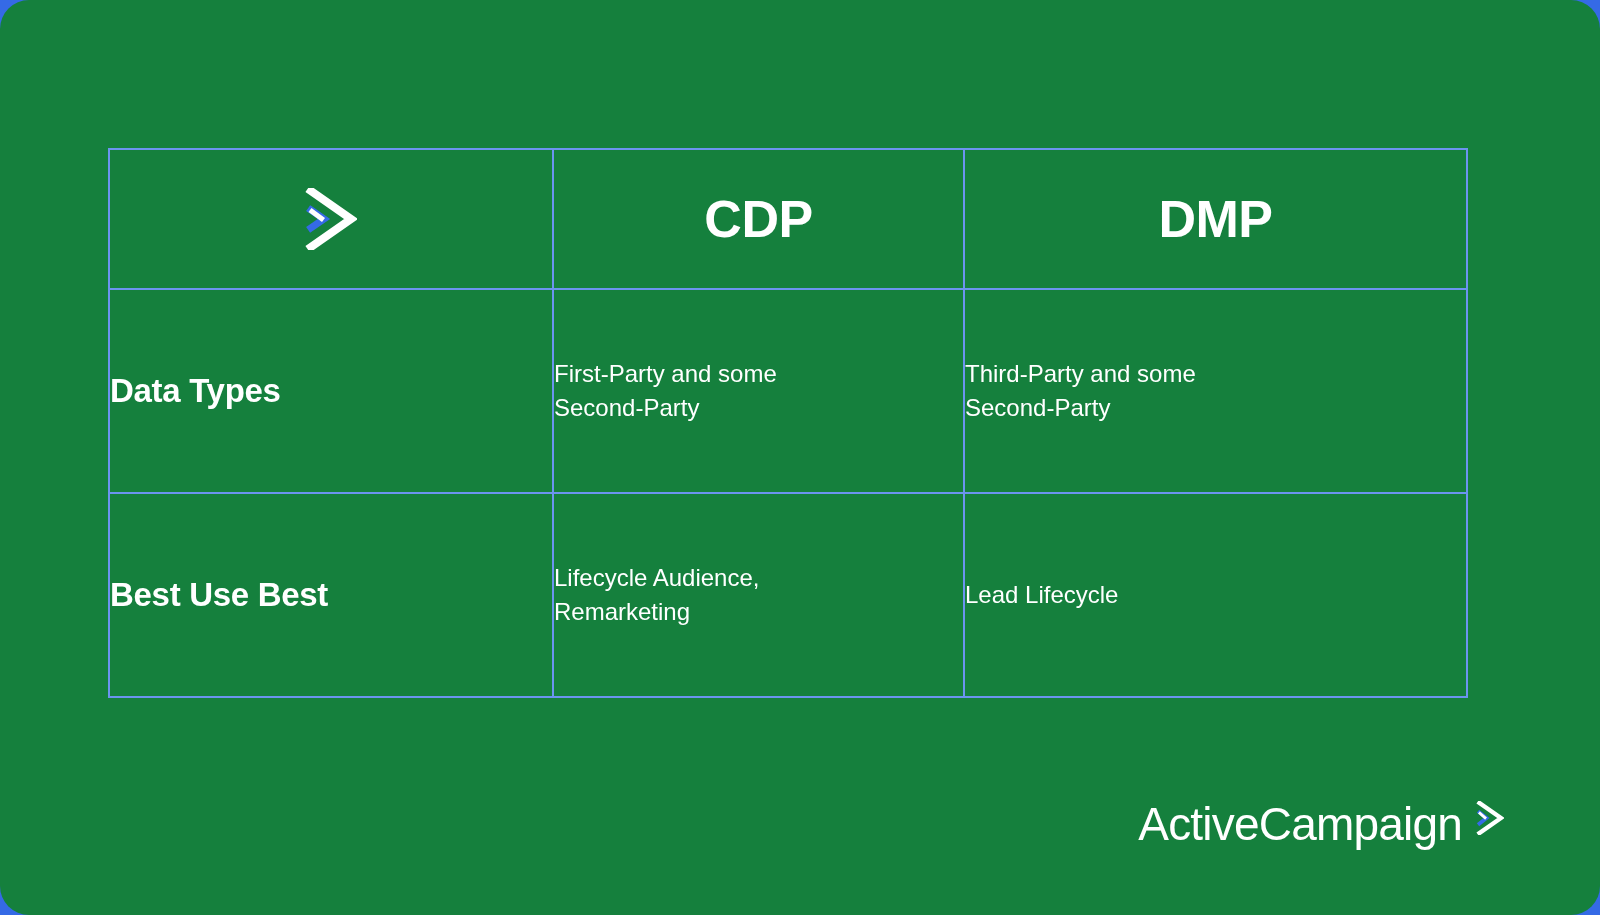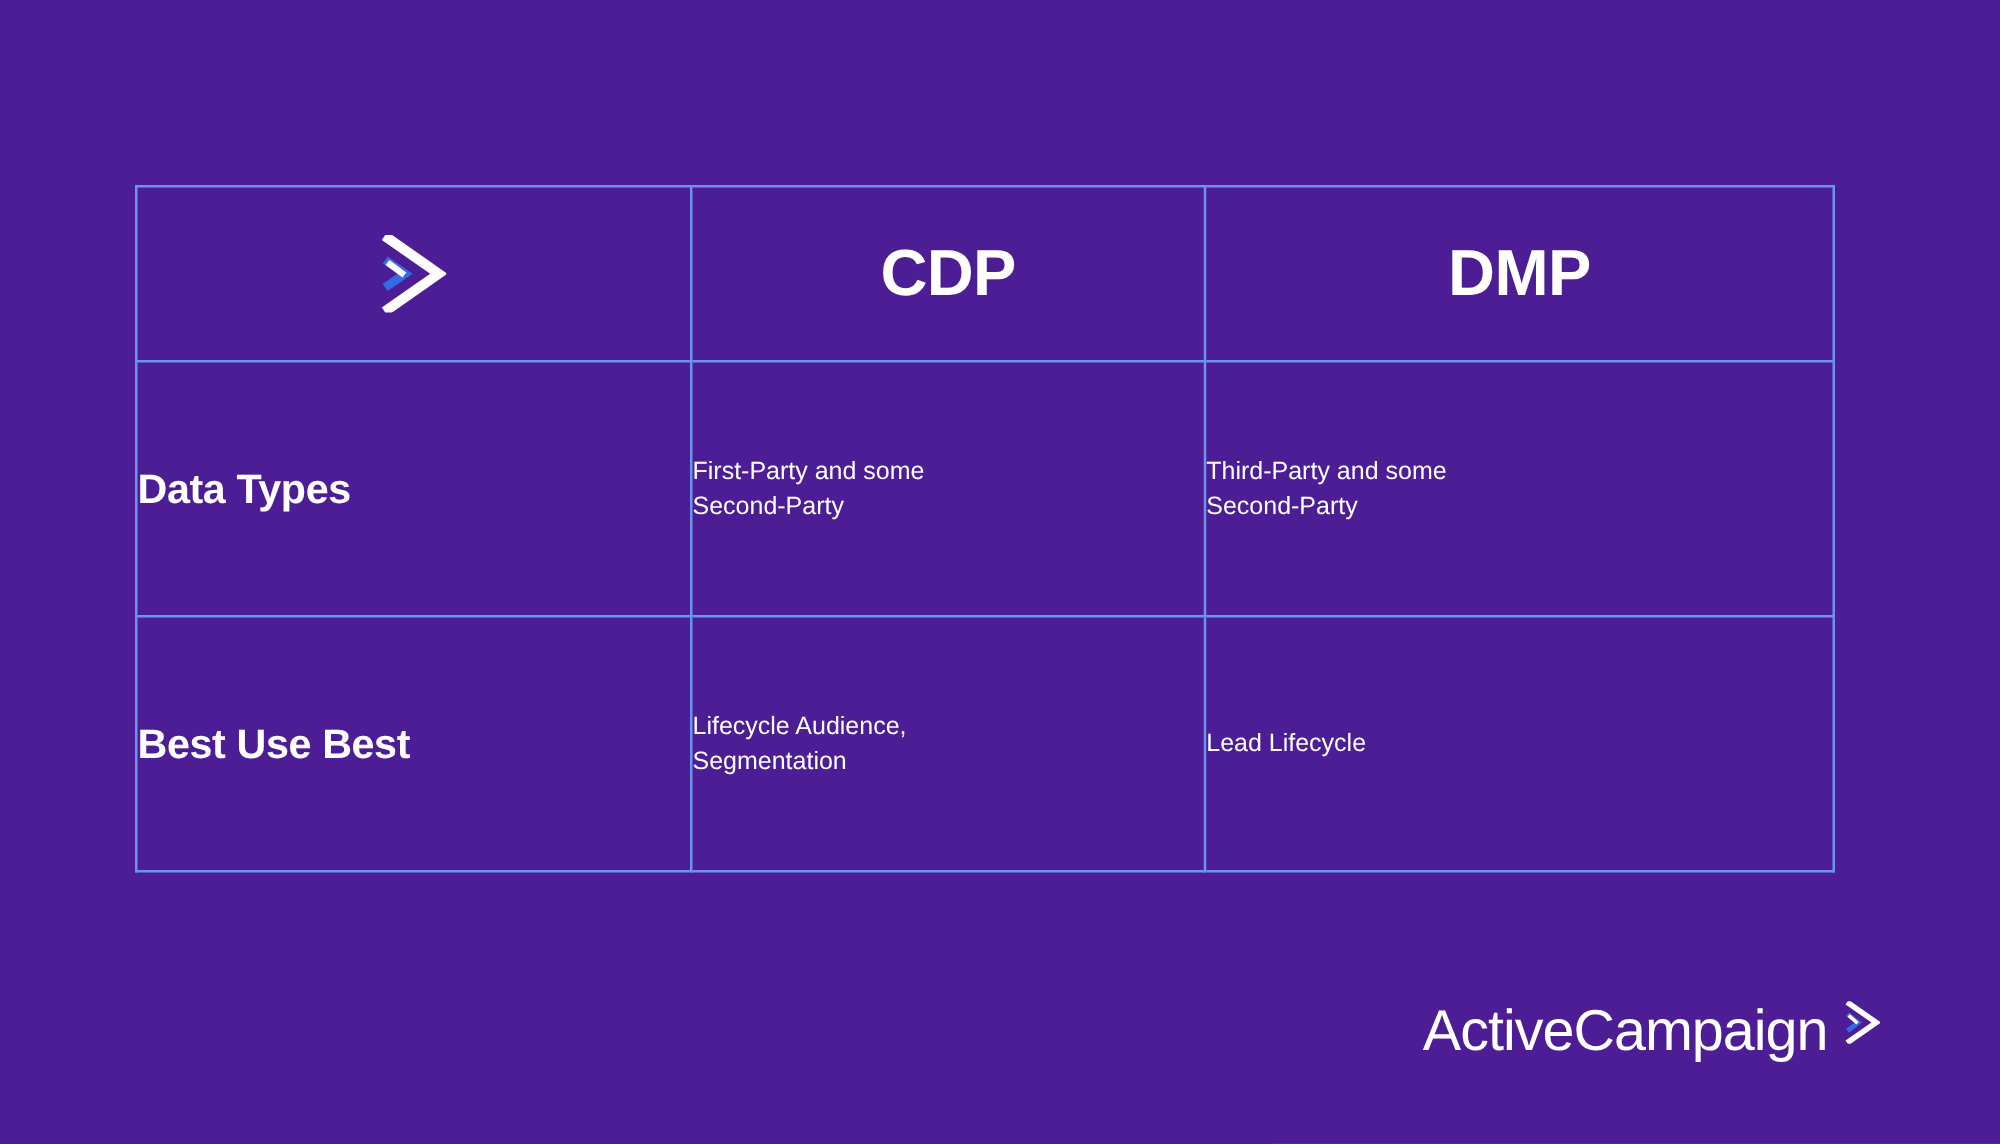--- a/index.html
+++ b/index.html
@@ -13,21 +13,22 @@
     background: #356AE6;
     font-family: "Liberation Sans", sans-serif;
     overflow: hidden;
     position: relative;
     -webkit-font-smoothing: antialiased;
   }
 
   .slide {
     position: absolute;
     inset: 0;
-    background: #4c1d95;
+    background: #15803d;
+    border-radius: 29px;
   }
 
   
   .table-wrap {
     position: absolute;
     left: 108px;
     top: 148px;
     width: 1358px;
     height: 550px;
   }
@@ -83,21 +84,21 @@
 
   td.row-label {
     font-size: 33px;
     font-weight: bold;
     letter-spacing: -0.3px;
     padding: 0 0 0 30px;
     color: #FFFFFF;
   }
 
   td.row-value {
-    font-size: 20px;
+    font-size: 24px;
     font-weight: normal;
     line-height: 1.42;
     padding: 0 24px 0 30px;
     color: #FFFFFF;
   }
 
   td.row-value .line { display: block; white-space: nowrap; }
 
   
   .footer-logo {
@@ -159,21 +160,21 @@
           </td>
           <td class="row-value">
             <span class="line">Third-Party and some</span>
             <span class="line">Second-Party</span>
           </td>
         </tr>
         <tr class="data-row">
           <td class="row-label">Best Use Best</td>
           <td class="row-value">
             <span class="line">Lifecycle Audience,</span>
-            <span class="line">Segmentation</span>
+            <span class="line">Remarketing</span>
           </td>
           <td class="row-value">
             <span class="line">Lead Lifecycle</span>
           </td>
         </tr>
       </tbody>
     </table>
   </div>
 
   <div class="footer-logo">

